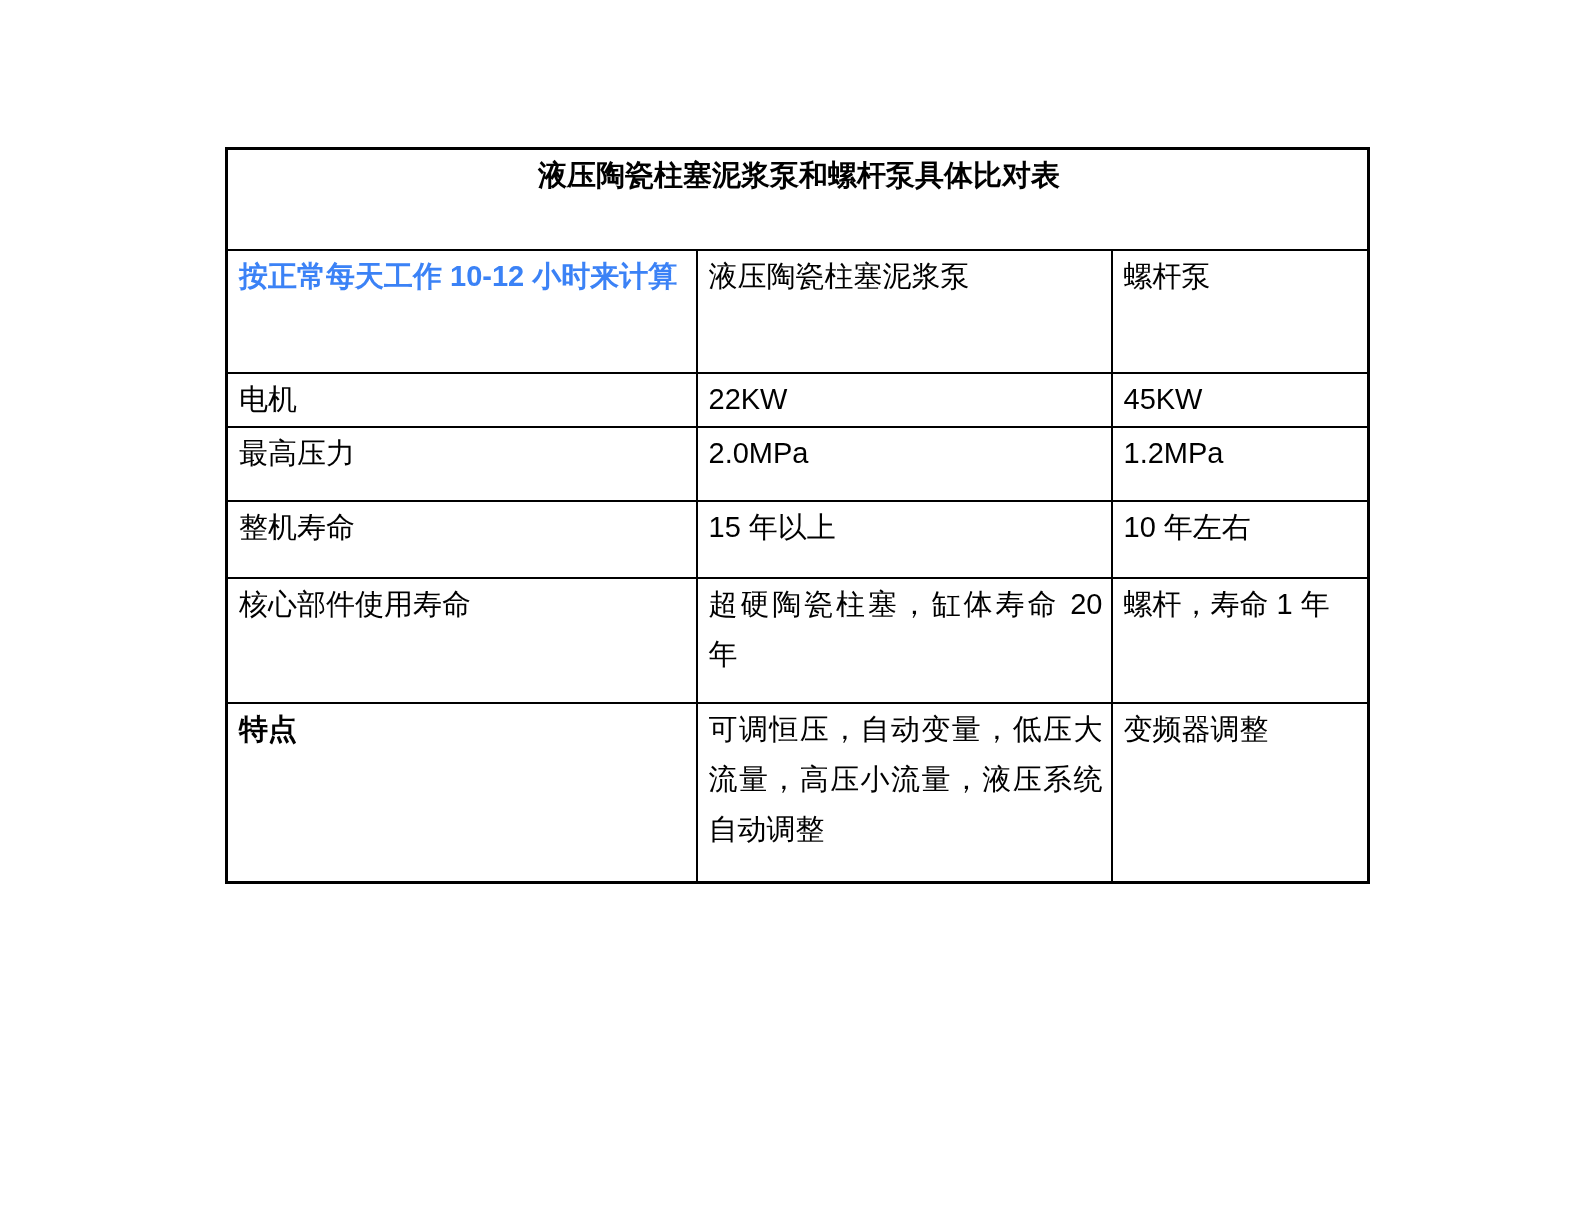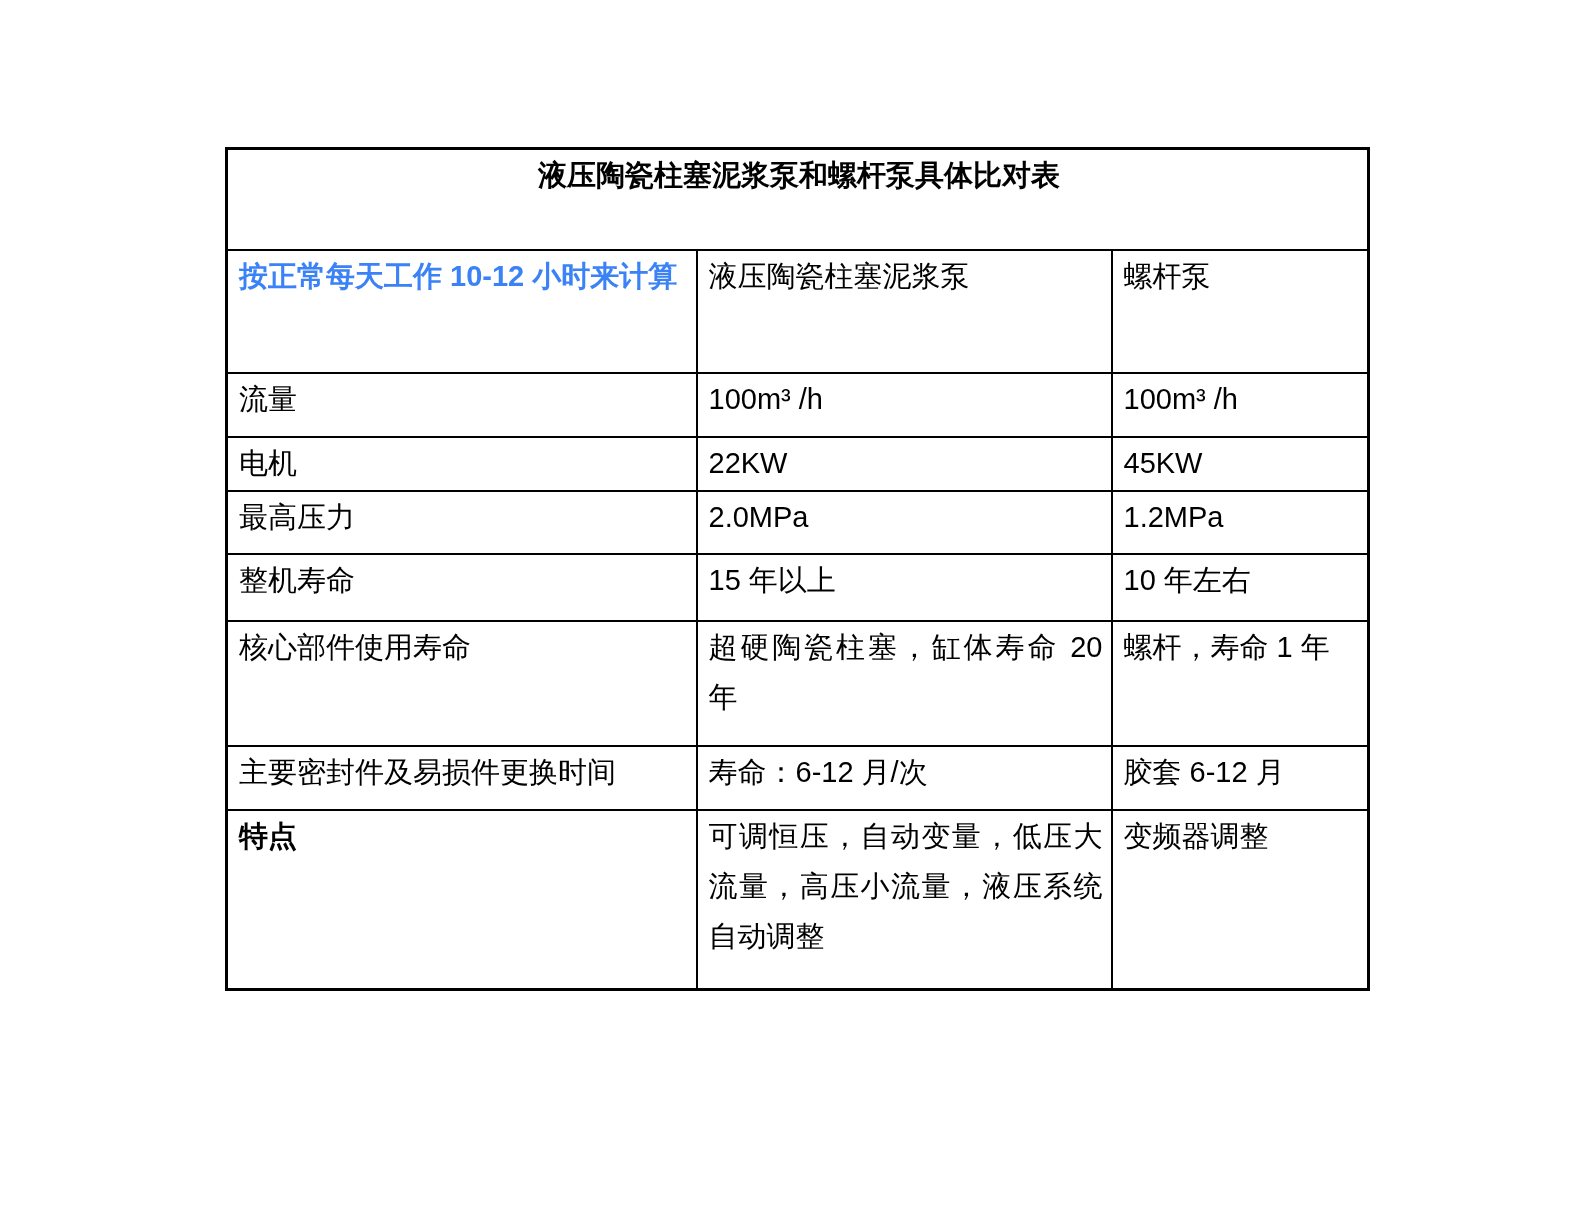--- a/index.html
+++ b/index.html
@@ -50,22 +50,22 @@
     color: #3b82f6;
     font-weight: bold;
     text-align: justify;
   }
   td.value-cell { text-align: justify; }
   td.label-bold { font-weight: bold; }
   tr.r-title  { height: 101px; }
   tr.r-header { height: 123px; }
   tr.r-flow   { height: 64px; }
   tr.r-motor  { height: 54px; }
-  tr.r-press  { height: 63px; }
-  tr.r-life   { height: 67px; }
+  tr.r-press  { height: 74px; }
+  tr.r-life   { height: 77px; }
   tr.r-core   { height: 125px; }
   tr.r-seal   { height: 64px; }
   tr.r-cost   { height: 63px; }
   tr.r-feat   { height: 180px; }
 </style>
 </head>
 <body>
 
 <div class="page">
   <table class="cmp">
@@ -76,50 +76,40 @@
     </colgroup>
     <tbody>
       <tr class="r-title">
         <td class="title-cell" colspan="3">液压陶瓷柱塞泥浆泵和螺杆泵具体比对表</td>
       </tr>
       <tr class="r-header">
         <td class="criteria-red">按正常每天工作 10-12 小时来计算</td>
         <td>液压陶瓷柱塞泥浆泵</td>
         <td>螺杆泵</td>
       </tr>
-      <tr class="r-flow">
-        <td>流量</td>
-        <td class="value-cell">100m³ /h</td>
-        <td class="value-cell">100m³ /h</td>
-      </tr>
       <tr class="r-motor">
         <td>电机</td>
         <td class="value-cell">22KW</td>
         <td class="value-cell">45KW</td>
       </tr>
       <tr class="r-press">
         <td>最高压力</td>
         <td class="value-cell">2.0MPa</td>
         <td class="value-cell">1.2MPa</td>
       </tr>
       <tr class="r-life">
         <td>整机寿命</td>
         <td class="value-cell">15 年以上</td>
         <td class="value-cell">10 年左右</td>
       </tr>
       <tr class="r-core">
         <td>核心部件使用寿命</td>
         <td class="value-cell">超硬陶瓷柱塞，缸体寿命 20 年</td>
         <td class="value-cell">螺杆，寿命 1 年</td>
       </tr>
-      <tr class="r-seal">
-        <td>主要密封件及易损件更换时间</td>
-        <td class="value-cell">寿命：6-12 月/次</td>
-        <td class="value-cell">胶套 6-12 月</td>
-      </tr>
       <tr class="r-feat">
         <td class="label-bold">特点</td>
         <td class="value-cell">可调恒压，自动变量，低压大流量，高压小流量，液压系统自动调整</td>
         <td class="value-cell">变频器调整</td>
       </tr>
     </tbody>
   </table>
 </div>
 
 </body></html>

